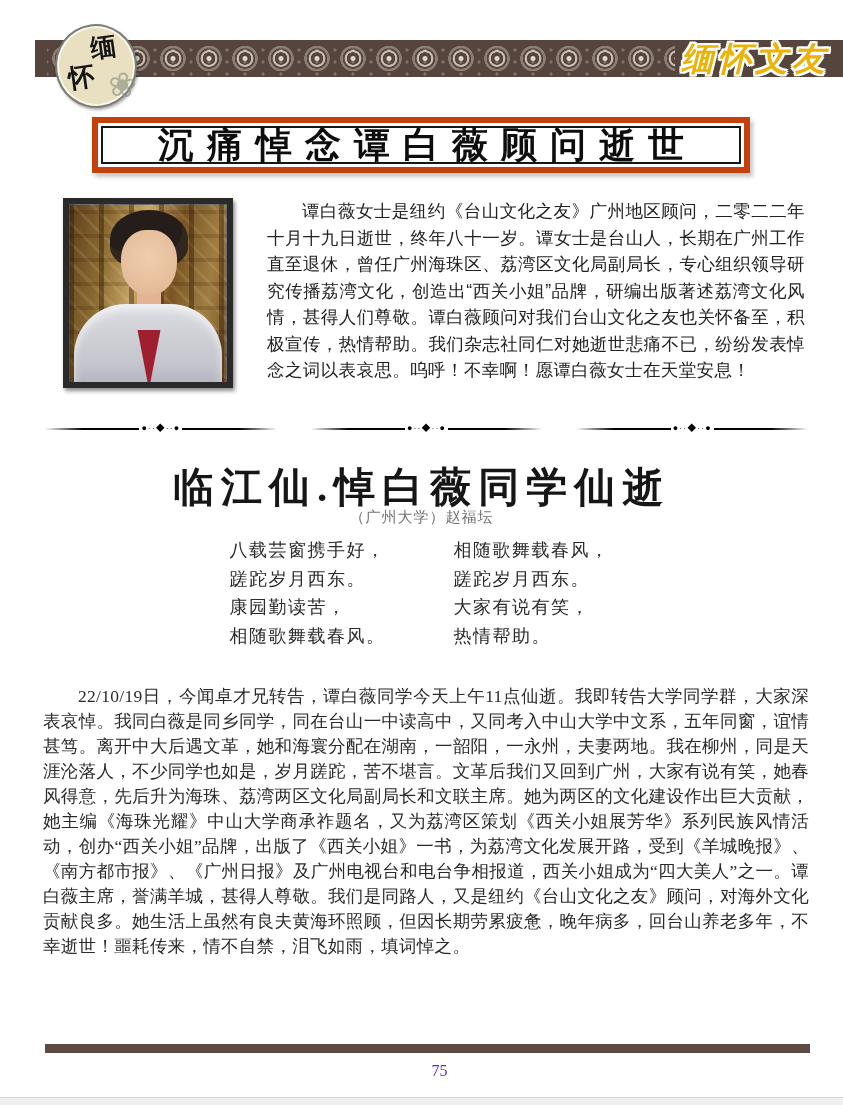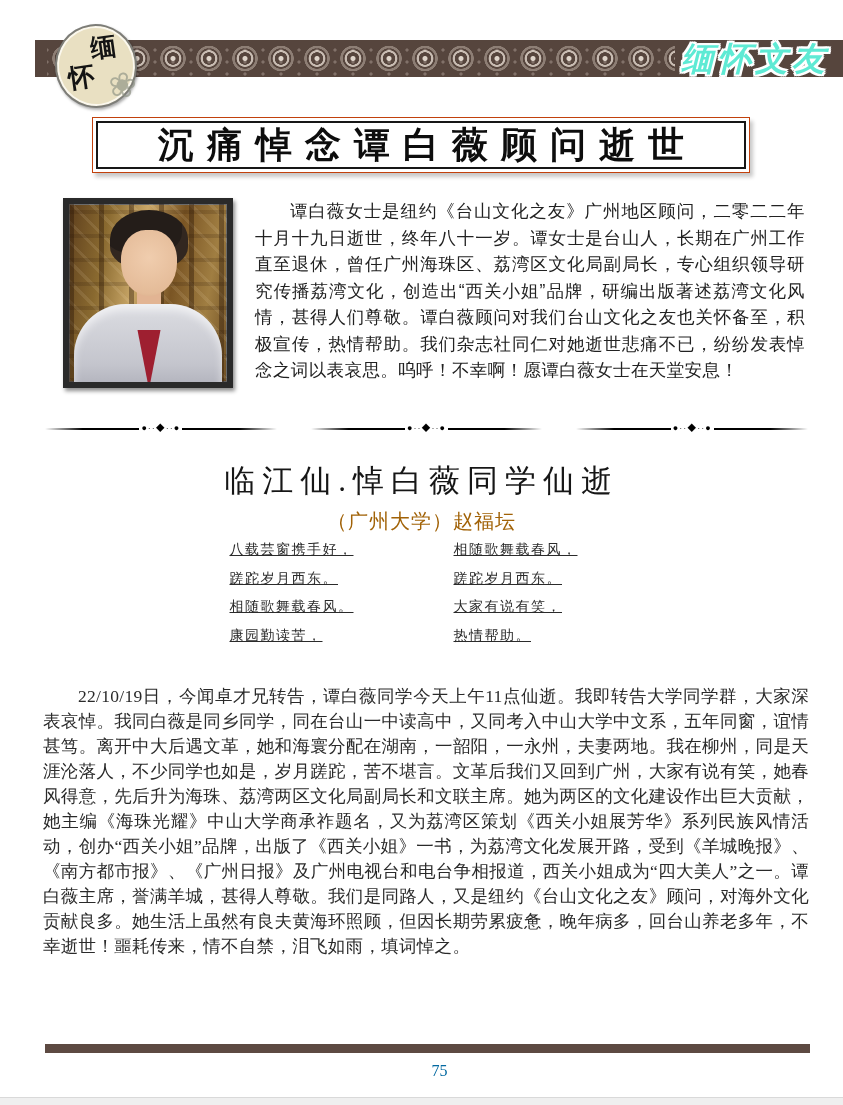--- a/index.html
+++ b/index.html
@@ -28,21 +28,21 @@
       radial-gradient(circle, rgba(210,196,186,.35) 1.2px, rgba(210,196,186,0) 2px);
     background-size: 36px 37px, 36px 37px, 36px 37px, 18px 12px;
     background-position: 0 center, 0 center, 0 center, 9px 4px;
     background-repeat: repeat-x, repeat-x, repeat-x, repeat;
   }
   .band-title {
     position:absolute; right:14px; top:-3px;
     font-family:"Liberation Serif", serif;
     font-weight:bold; font-style:italic;
     font-size:33px; letter-spacing:4px;
-    color:#5eead4;
+    color:#eab308;
     text-shadow:
       -2px 0 0 #fff, 2px 0 0 #fff, 0 -2px 0 #fff, 0 2px 0 #fff,
       -2px -2px 0 #fff, 2px -2px 0 #fff, -2px 2px 0 #fff, 2px 2px 0 #fff;
   }
   .badge {
     position:absolute; top:24px; left:55px; width:82px; height:84px;
     background:#e9e0c2;
     border:2px solid #7d7d78;
     border-radius:50%;
     box-shadow: inset 0 0 0 2px #fbf8ee, 1px 2px 3px rgba(0,0,0,.35);
@@ -56,40 +56,40 @@
   .badge-ch2 { top:36px; left:10px; }
   .badge-flower {
     position:absolute; right:2px; bottom:0px;
     font-size:34px; color:#8d9284; opacity:.65; line-height:1;
     transform:rotate(14deg);
   }
 
   
   .title-box {
     position:absolute; top:117px; left:92px; width:658px; height:56px;
-    border:1px solid #c2410c;
+    border:6px solid #c2410c;
     padding:3px;
     background:#fff;
     box-shadow:3px 4px 4px rgba(0,0,0,.22);
   }
   .title-box-inner {
     height:100%;
     border:2px solid #161616;
     display:flex; align-items:center; justify-content:center;
   }
   .headline {
     font-family:"Liberation Serif", serif;
     font-weight:bold; font-size:36px; letter-spacing:13px;
     color:#0d0d0d; white-space:nowrap; text-indent:13px;
   }
 
   
   .obit-row {
     position:absolute; top:198px; left:63px; right:38px;
-    display:flex; gap:22px; align-items:flex-start;
+    display:flex; gap:34px; align-items:flex-start;
   }
   .photo {
     flex:0 0 auto; position:relative;
     width:170px; height:190px;
     border:6px solid #2a2a2a;
     box-shadow:2px 3px 4px rgba(0,0,0,.45), inset 0 0 0 1px #6b6b6b;
     overflow:hidden;
     background:linear-gradient(100deg,#5e3f1d 0%,#8a6a30 22%,#c9a768 42%,#7a5524 62%,#a07e42 82%,#6f4f24 100%);
   }
   .photo .lattice {
@@ -150,54 +150,54 @@
   .div-orn {
     font-size:9px; letter-spacing:1px; color:#000; line-height:1;
     padding:0 2px; white-space:nowrap;
   }
 
   
   .poem-title {
     position:absolute; top:460px; left:0; right:0;
     text-align:center;
     font-family:"Liberation Serif", serif;
-    font-weight:normal; font-size:31px; letter-spacing:7px;
+    font-weight:bold; font-size:41px; letter-spacing:7px;
     color:#161616;
   }
   .poem-byline {
     position:absolute; top:508px; left:0; right:0;
-    text-align:center; font-size:20px; letter-spacing:1px; color:#a16207;
+    text-align:center; font-size:15px; letter-spacing:1px; color:#737373;
   }
   .poem-cols {
     position:absolute; top:536px; left:0; right:0;
     display:flex; justify-content:center; gap:64px;
   }
   .poem-col {
     font-family:"Liberation Serif", serif;
-    font-size:14px; line-height:28.5px; letter-spacing:1.5px;
-    color:#2b2b2b; min-width:160px;text-decoration:underline;
+    font-size:18px; line-height:28.5px; letter-spacing:1.5px;
+    color:#2b2b2b; min-width:160px;
   }
 
   
   .memoir {
     position:absolute; top:684px; left:43px; right:34px;
     font-family:"Liberation Serif", serif;
     font-size:17.5px; line-height:25px;
     text-align:justify; text-indent:2em;
     color:#2a2a2a; letter-spacing:.3px;
   }
 
   
   .foot-bar {
     position:absolute; left:45px; right:33px; top:1044px; height:9px;
     background:var(--bar,#5d4a42);
   }
   .page-num {
     position:absolute; top:1062px; left:0; right:0;
-    text-align:center; font-size:16px; color:#0369a1;
+    text-align:center; font-size:16px; color:#6d28d9;
     font-family:"Liberation Serif", serif;
     margin-left:36px;
   }
   .bottom-strip {
     position:absolute; left:0; right:0; bottom:0; height:8px;
     background:#efefef; border-top:1px solid #d9d9d9;
   }
 </style>
 </head>
 <body>
@@ -249,22 +249,22 @@
       <i class="div-line r"></i>
     </div>
   </div>
 
   <div class="poem-title">临江仙.悼白薇同学仙逝</div>
   <div class="poem-byline">（广州大学）赵福坛</div>
   <div class="poem-cols">
     <div class="poem-col">
         <div class="poem-line">八载芸窗携手好，</div>
         <div class="poem-line">蹉跎岁月西东。</div>
+        <div class="poem-line">康园勤读苦，</div>
         <div class="poem-line">相随歌舞载春风。</div>
-        <div class="poem-line">康园勤读苦，</div>
       </div>
     <div class="poem-col">
         <div class="poem-line">相随歌舞载春风，</div>
         <div class="poem-line">蹉跎岁月西东。</div>
         <div class="poem-line">大家有说有笑，</div>
         <div class="poem-line">热情帮助。</div>
       </div>
   </div>
 
   <p class="memoir">22/10/19日，今闻卓才兄转告，谭白薇同学今天上午11点仙逝。我即转告大学同学群，大家深表哀悼。我同白薇是同乡同学，同在台山一中读高中，又同考入中山大学中文系，五年同窗，谊情甚笃。离开中大后遇文革，她和海寰分配在湖南，一韶阳，一永州，夫妻两地。我在柳州，同是天涯沦落人，不少同学也如是，岁月蹉跎，苦不堪言。文革后我们又回到广州，大家有说有笑，她春风得意，先后升为海珠、荔湾两区文化局副局长和文联主席。她为两区的文化建设作出巨大贡献，她主编《海珠光耀》中山大学商承祚题名，又为荔湾区策划《西关小姐展芳华》系列民族风情活动，创办“西关小姐”品牌，出版了《西关小姐》一书，为荔湾文化发展开路，受到《羊城晚报》、《南方都市报》、《广州日报》及广州电视台和电台争相报道，西关小姐成为“四大美人”之一。谭白薇主席，誉满羊城，甚得人尊敬。我们是同路人，又是纽约《台山文化之友》顾问，对海外文化贡献良多。她生活上虽然有良夫黄海环照顾，但因长期劳累疲惫，晚年病多，回台山养老多年，不幸逝世！噩耗传来，情不自禁，泪飞如雨，填词悼之。</p>

